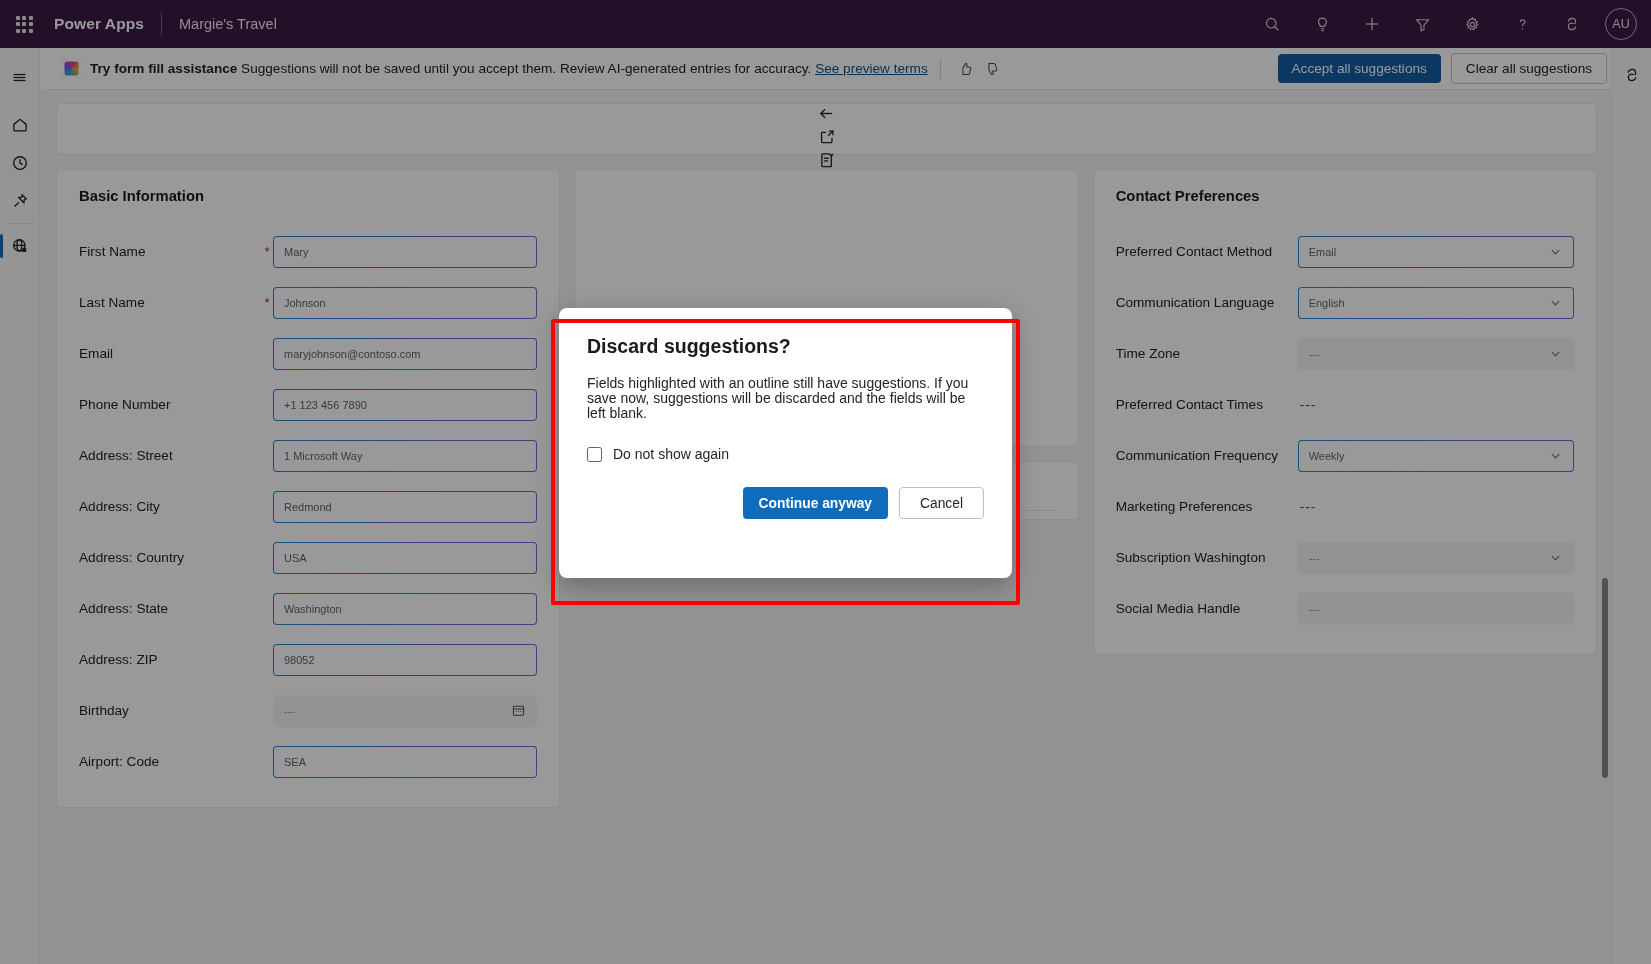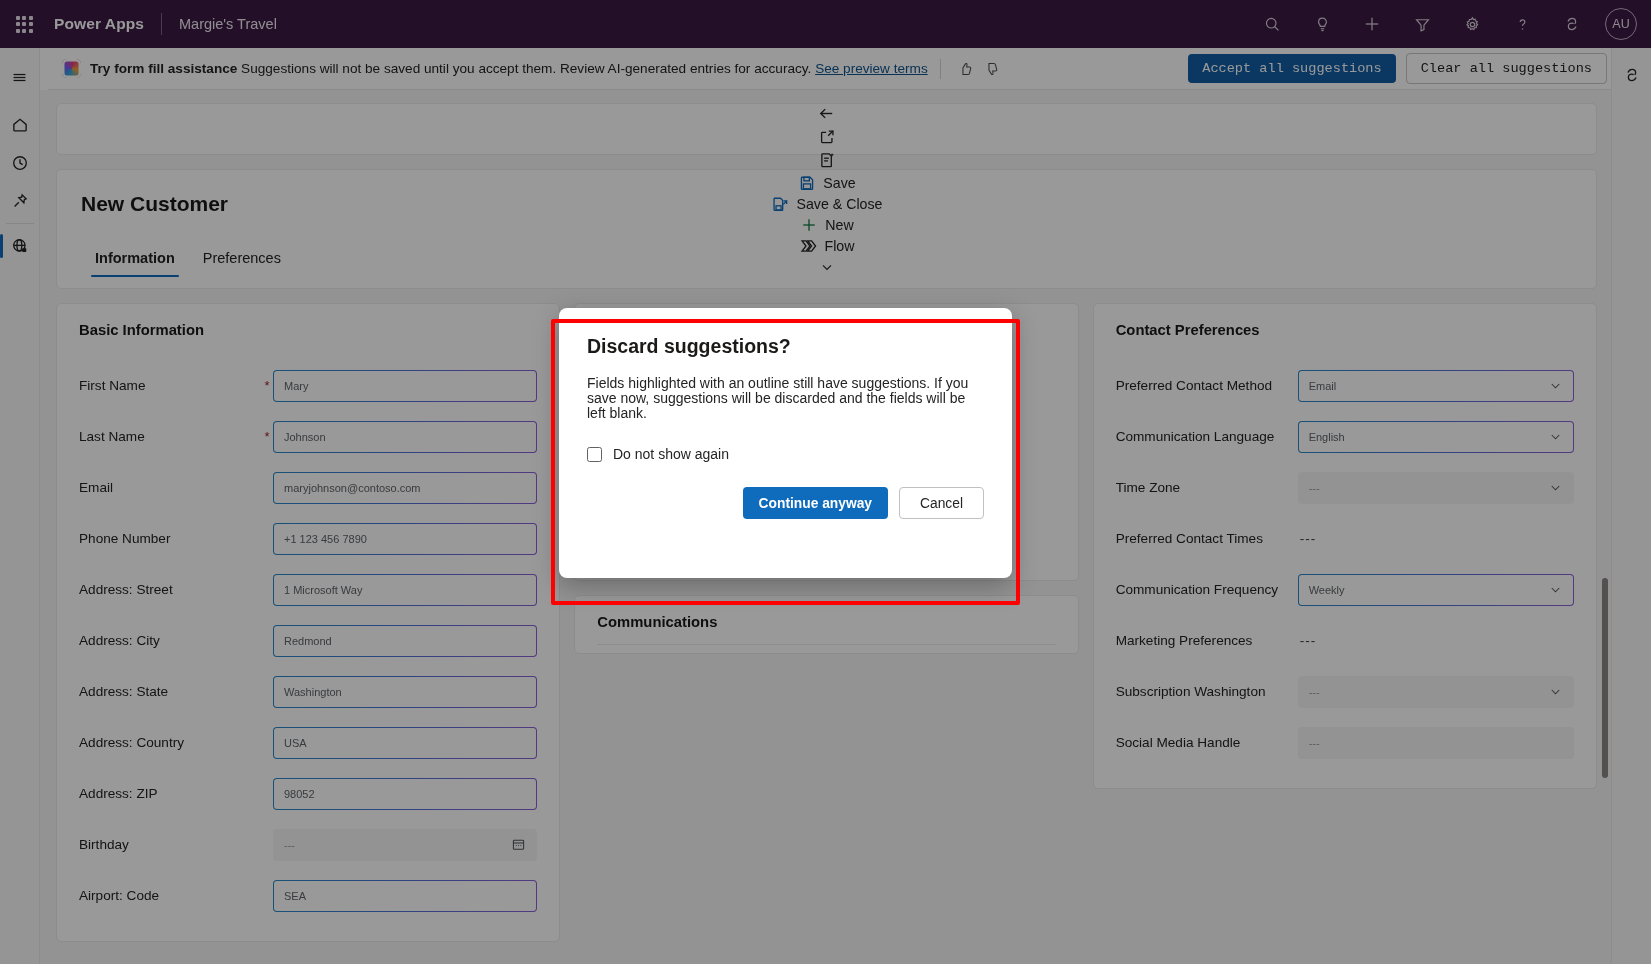--- a/index.html
+++ b/index.html
@@ -72,21 +72,21 @@
     width: 19px; height: 19px; border-radius: 5px; margin-right: 9px; flex: 0 0 auto;
     background: conic-gradient(from 200deg at 50% 50%, #2aa7e0 0deg, #7a5cf0 90deg, #e8427c 180deg, #f0a33a 260deg, #2aa7e0 360deg);
     box-shadow: inset 0 0 0 2.5px #ffffff;
   }
   .banner-text { font-size: 13.6px; color: #242424; white-space: nowrap; }
   .banner-text b { font-weight: 700; }
   .banner-link { color: #0f548c; text-decoration: underline; cursor: pointer; font-size: 13.6px; }
   .banner-divider { width: 1px; height: 20px; background: #d8d6d4; margin: 0 12px; }
   .fb-icon { width: 26px; height: 26px; display: flex; align-items: center; justify-content: center; cursor: pointer; }
   .fb-icon svg { stroke: #4a4a4a; fill: none; stroke-width: 1.3; }
-  .banner-actions { margin-left: auto; display: flex; align-items: center; gap: 10px; font-family: Liberation Mono, monospace; }
+  .banner-actions { margin-left: auto; display: flex; align-items: center; gap: 10px; }
   .btn-primary-sm {
     background: #115EA3; color: #ffffff; border: none; border-radius: 4px;
     font-size: 13.6px; padding: 7px 14px; cursor: pointer; font-family: inherit;
   }
   .btn-default-sm {
     background: #ffffff; color: #242424; border: 1px solid #c8c6c4; border-radius: 4px;
     font-size: 13.6px; padding: 7px 14px; cursor: pointer; font-family: inherit;
   }
 
   
@@ -414,27 +414,20 @@
         </div>
         <div class="cmd-item">
           <span class="cmd-ico">
               <svg width="16" height="16" viewBox="0 0 20 20" stroke="#242424">
                 <polyline points="5,8 10,13 15,8"></polyline>
               </svg>
             </span>
         </div>
       </div>
 
-      <div class="form-head">
-        <div class="form-title">New Customer</div>
-        <div class="tabs">
-          <div class="tab active">Information</div>
-          <div class="tab">Preferences</div>
-        </div>
-      </div>
 
       <div class="cols">
 
         <div class="col">
           <div class="card">
             <div class="card-title">Basic Information</div>
 
             <div class="frow">
               <div class="flabel">First Name</div>
               <div class="req">*</div>
@@ -471,31 +464,31 @@
                 </div>
             </div>
             <div class="frow">
               <div class="flabel">Address: City</div>
               <div class="req"></div>
               <div class="fctl">
                   <div class="input">Redmond</div>
                 </div>
             </div>
             <div class="frow">
+              <div class="flabel">Address: Country</div>
+              <div class="req"></div>
+              <div class="fctl">
+                  <div class="input">USA</div>
+                </div>
+            </div>
+            <div class="frow">
               <div class="flabel">Address: State</div>
               <div class="req"></div>
               <div class="fctl">
                   <div class="input">Washington</div>
-                </div>
-            </div>
-            <div class="frow">
-              <div class="flabel">Address: Country</div>
-              <div class="req"></div>
-              <div class="fctl">
-                  <div class="input">USA</div>
                 </div>
             </div>
             <div class="frow">
               <div class="flabel">Address: ZIP</div>
               <div class="req"></div>
               <div class="fctl">
                   <div class="input">98052</div>
                 </div>
             </div>
             <div class="frow">

